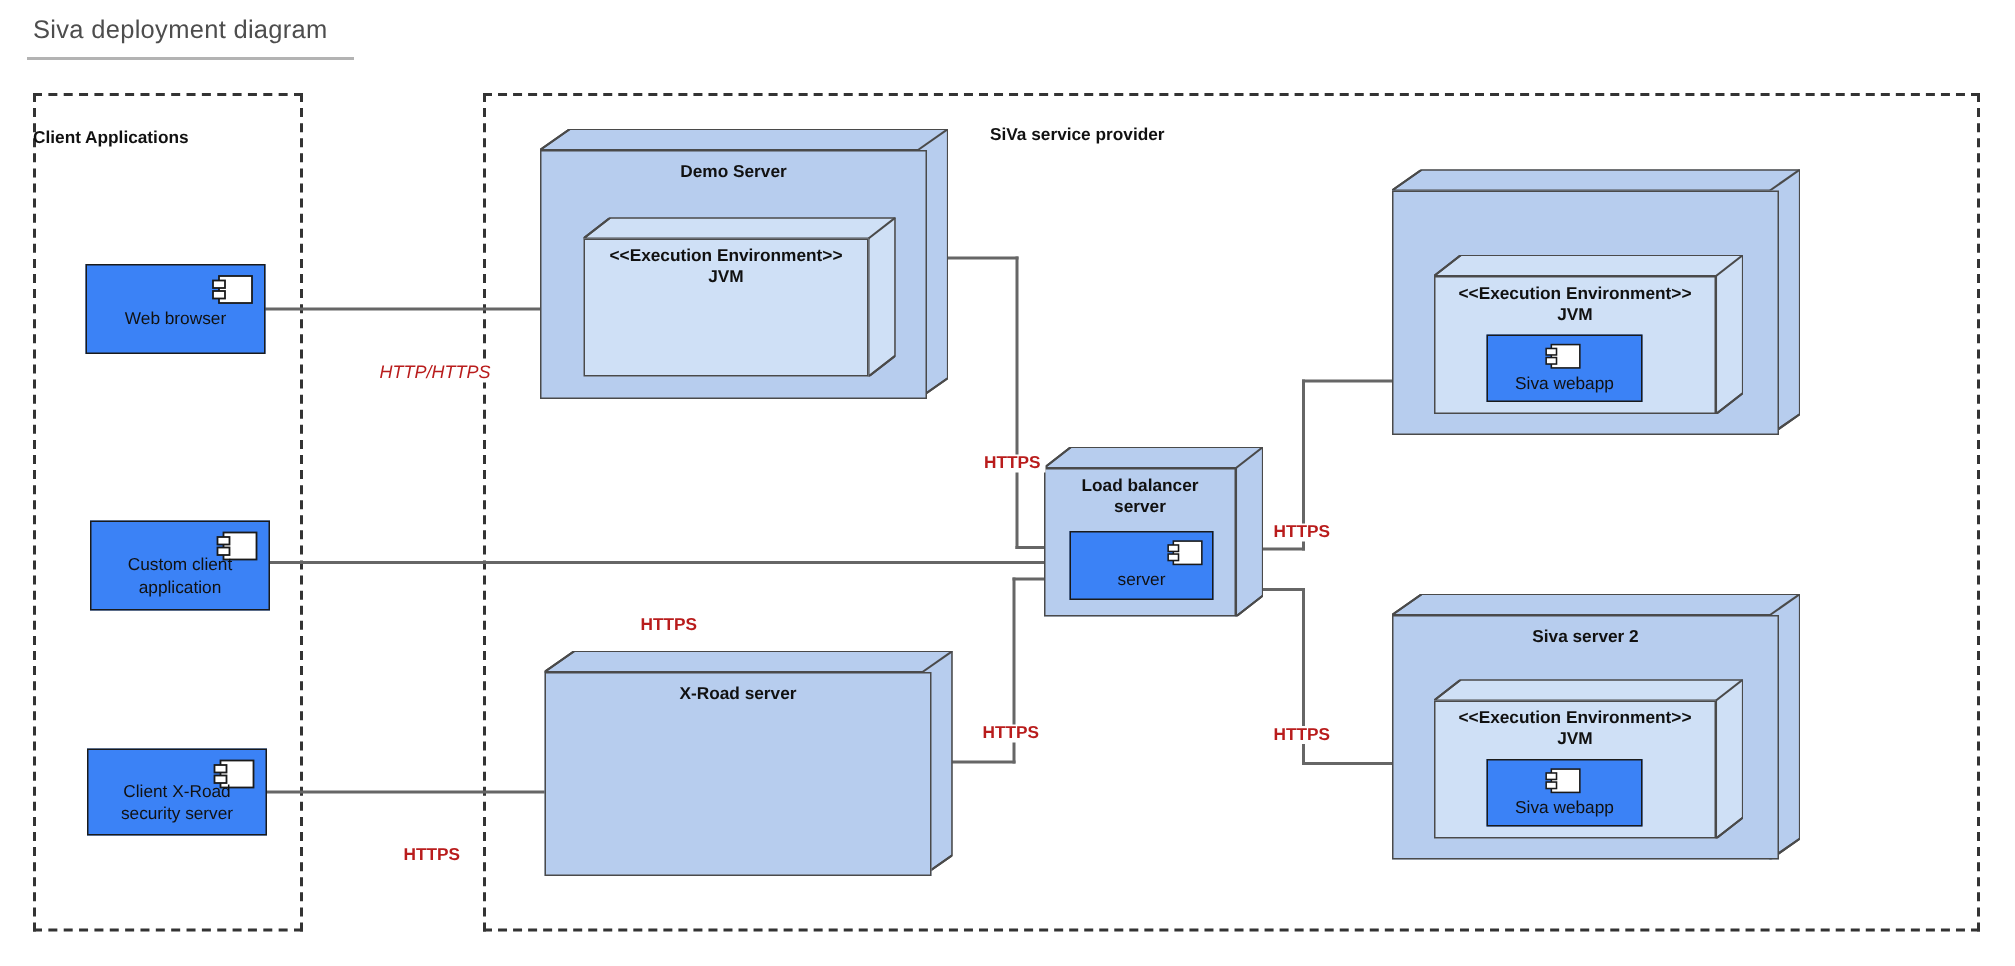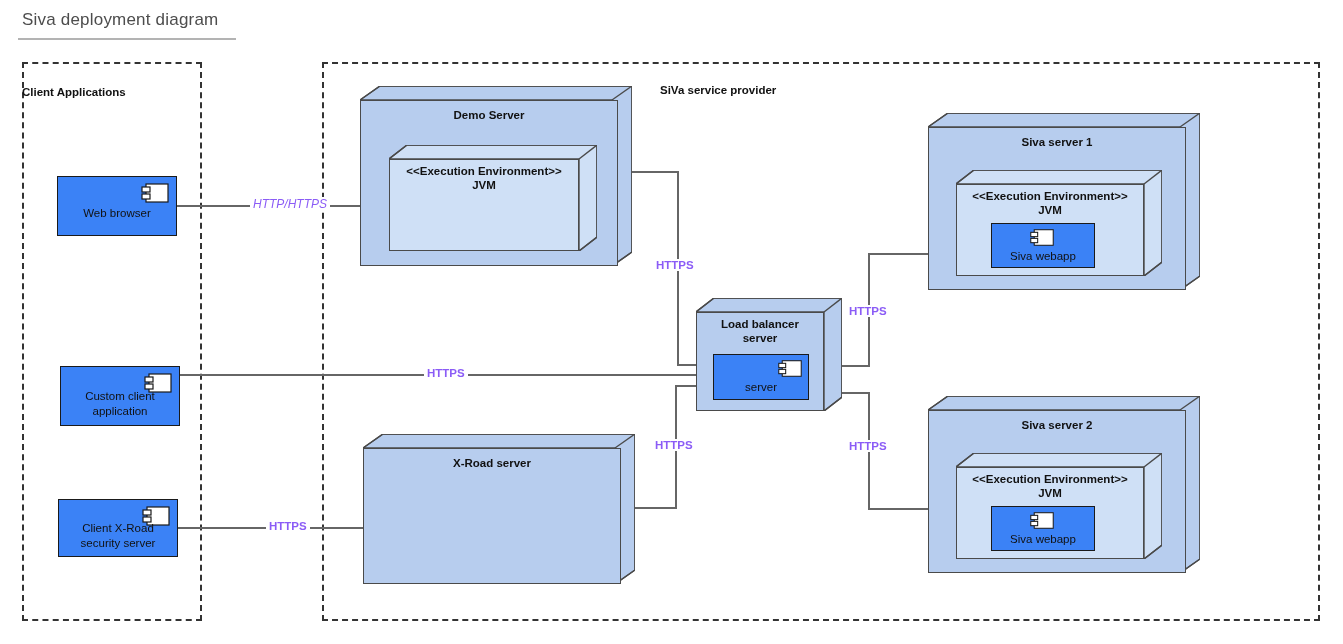--- a/index.html
+++ b/index.html
@@ -71,24 +71,25 @@
   }
   .uml-icon{position:absolute;}
 
   
   .line{position:absolute;background:#666666;}
   .line.h{height:2px;}
   .line.v{width:2px;}
 
   .edge-label{
     position:absolute;
-    font-size:11.5px;font-weight:bold;color:#8b5cf6;
+    font-size:11.5px;font-weight:bold;color:#b91c1c;
     background:#ffffff;
     padding:0 3px;
     white-space:nowrap;
+    margin-top:44px;
   }
   .edge-label.italic{font-style:italic;font-weight:normal;font-size:12px;}
 </style>
 </head>
 <body>
 
 <div id="canvas">
 
   <div class="title">Siva deployment diagram</div>
   <div class="title-rule"></div>
@@ -123,21 +124,21 @@
 
   <div class="component" style="left:57px;top:176px;width:120px;height:60px;">
     <svg class="uml-icon" style="right:6px;top:5px;" width="30" height="22" viewBox="0 0 30 22">
       <rect x="6" y="2" width="22" height="18" fill="#ffffff" stroke="#1a1a1a" stroke-width="1.2"></rect>
       <rect x="2" y="5" width="8" height="5" fill="#ffffff" stroke="#1a1a1a" stroke-width="1.2"></rect>
       <rect x="2" y="12" width="8" height="5" fill="#ffffff" stroke="#1a1a1a" stroke-width="1.2"></rect>
     </svg>
     <div class="clabel" style="top:29px;">Web browser</div>
   </div>
 
-  <div class="component" style="left:60px;top:366px;width:120px;height:60px;">
+  <div class="component" style="left:60px;top:347px;width:120px;height:60px;">
     <svg class="uml-icon" style="right:6px;top:5px;" width="30" height="22" viewBox="0 0 30 22">
       <rect x="6" y="2" width="22" height="18" fill="#ffffff" stroke="#1a1a1a" stroke-width="1.2"></rect>
       <rect x="2" y="5" width="8" height="5" fill="#ffffff" stroke="#1a1a1a" stroke-width="1.2"></rect>
       <rect x="2" y="12" width="8" height="5" fill="#ffffff" stroke="#1a1a1a" stroke-width="1.2"></rect>
     </svg>
     <div class="clabel" style="top:22px;">Custom client</div>
     <div class="clabel" style="top:37px;">application</div>
   </div>
 
   <div class="component" style="left:58px;top:499px;width:120px;height:58px;">
@@ -203,21 +204,20 @@
     </div>
   </div>
 
   <div class="node" style="left:928px;top:113px;width:272px;height:177px;">
     <svg class="top" viewBox="0 0 272 177" preserveAspectRatio="none">
       <polygon points="0,14 20,0 272,0 272,163 252,177 252,14" fill="#b7cdee" stroke="#4a4a4a" stroke-width="1.4"></polygon>
       <polyline points="0,14 20,0 272,0 272,163 252,177" fill="none" stroke="#4a4a4a" stroke-width="1.4"></polyline>
       <line x1="252" y1="14" x2="272" y2="0" stroke="#4a4a4a" stroke-width="1.4"></line>
     </svg>
     <div class="face"></div>
-    <div class="node-label">Siva server 1</div>
 
     <div class="node" style="left:28px;top:57px;width:206px;height:106px;">
       <svg class="top" viewBox="0 0 206 106" preserveAspectRatio="none">
         <polygon points="0,14 18,0 206,0 206,92 188,106 188,14" fill="#cfe0f6" stroke="#4a4a4a" stroke-width="1.4"></polygon>
         <polyline points="0,14 18,0 206,0 206,92 188,106" fill="none" stroke="#4a4a4a" stroke-width="1.4"></polyline>
         <line x1="188" y1="14" x2="206" y2="0" stroke="#4a4a4a" stroke-width="1.4"></line>
       </svg>
       <div class="face light" style="right:18px;"></div>
       <div class="node-label" style="right:18px;top:19px;">&lt;&lt;Execution Environment&gt;&gt;</div>
       <div class="node-label" style="right:18px;top:33px;">JVM</div>

